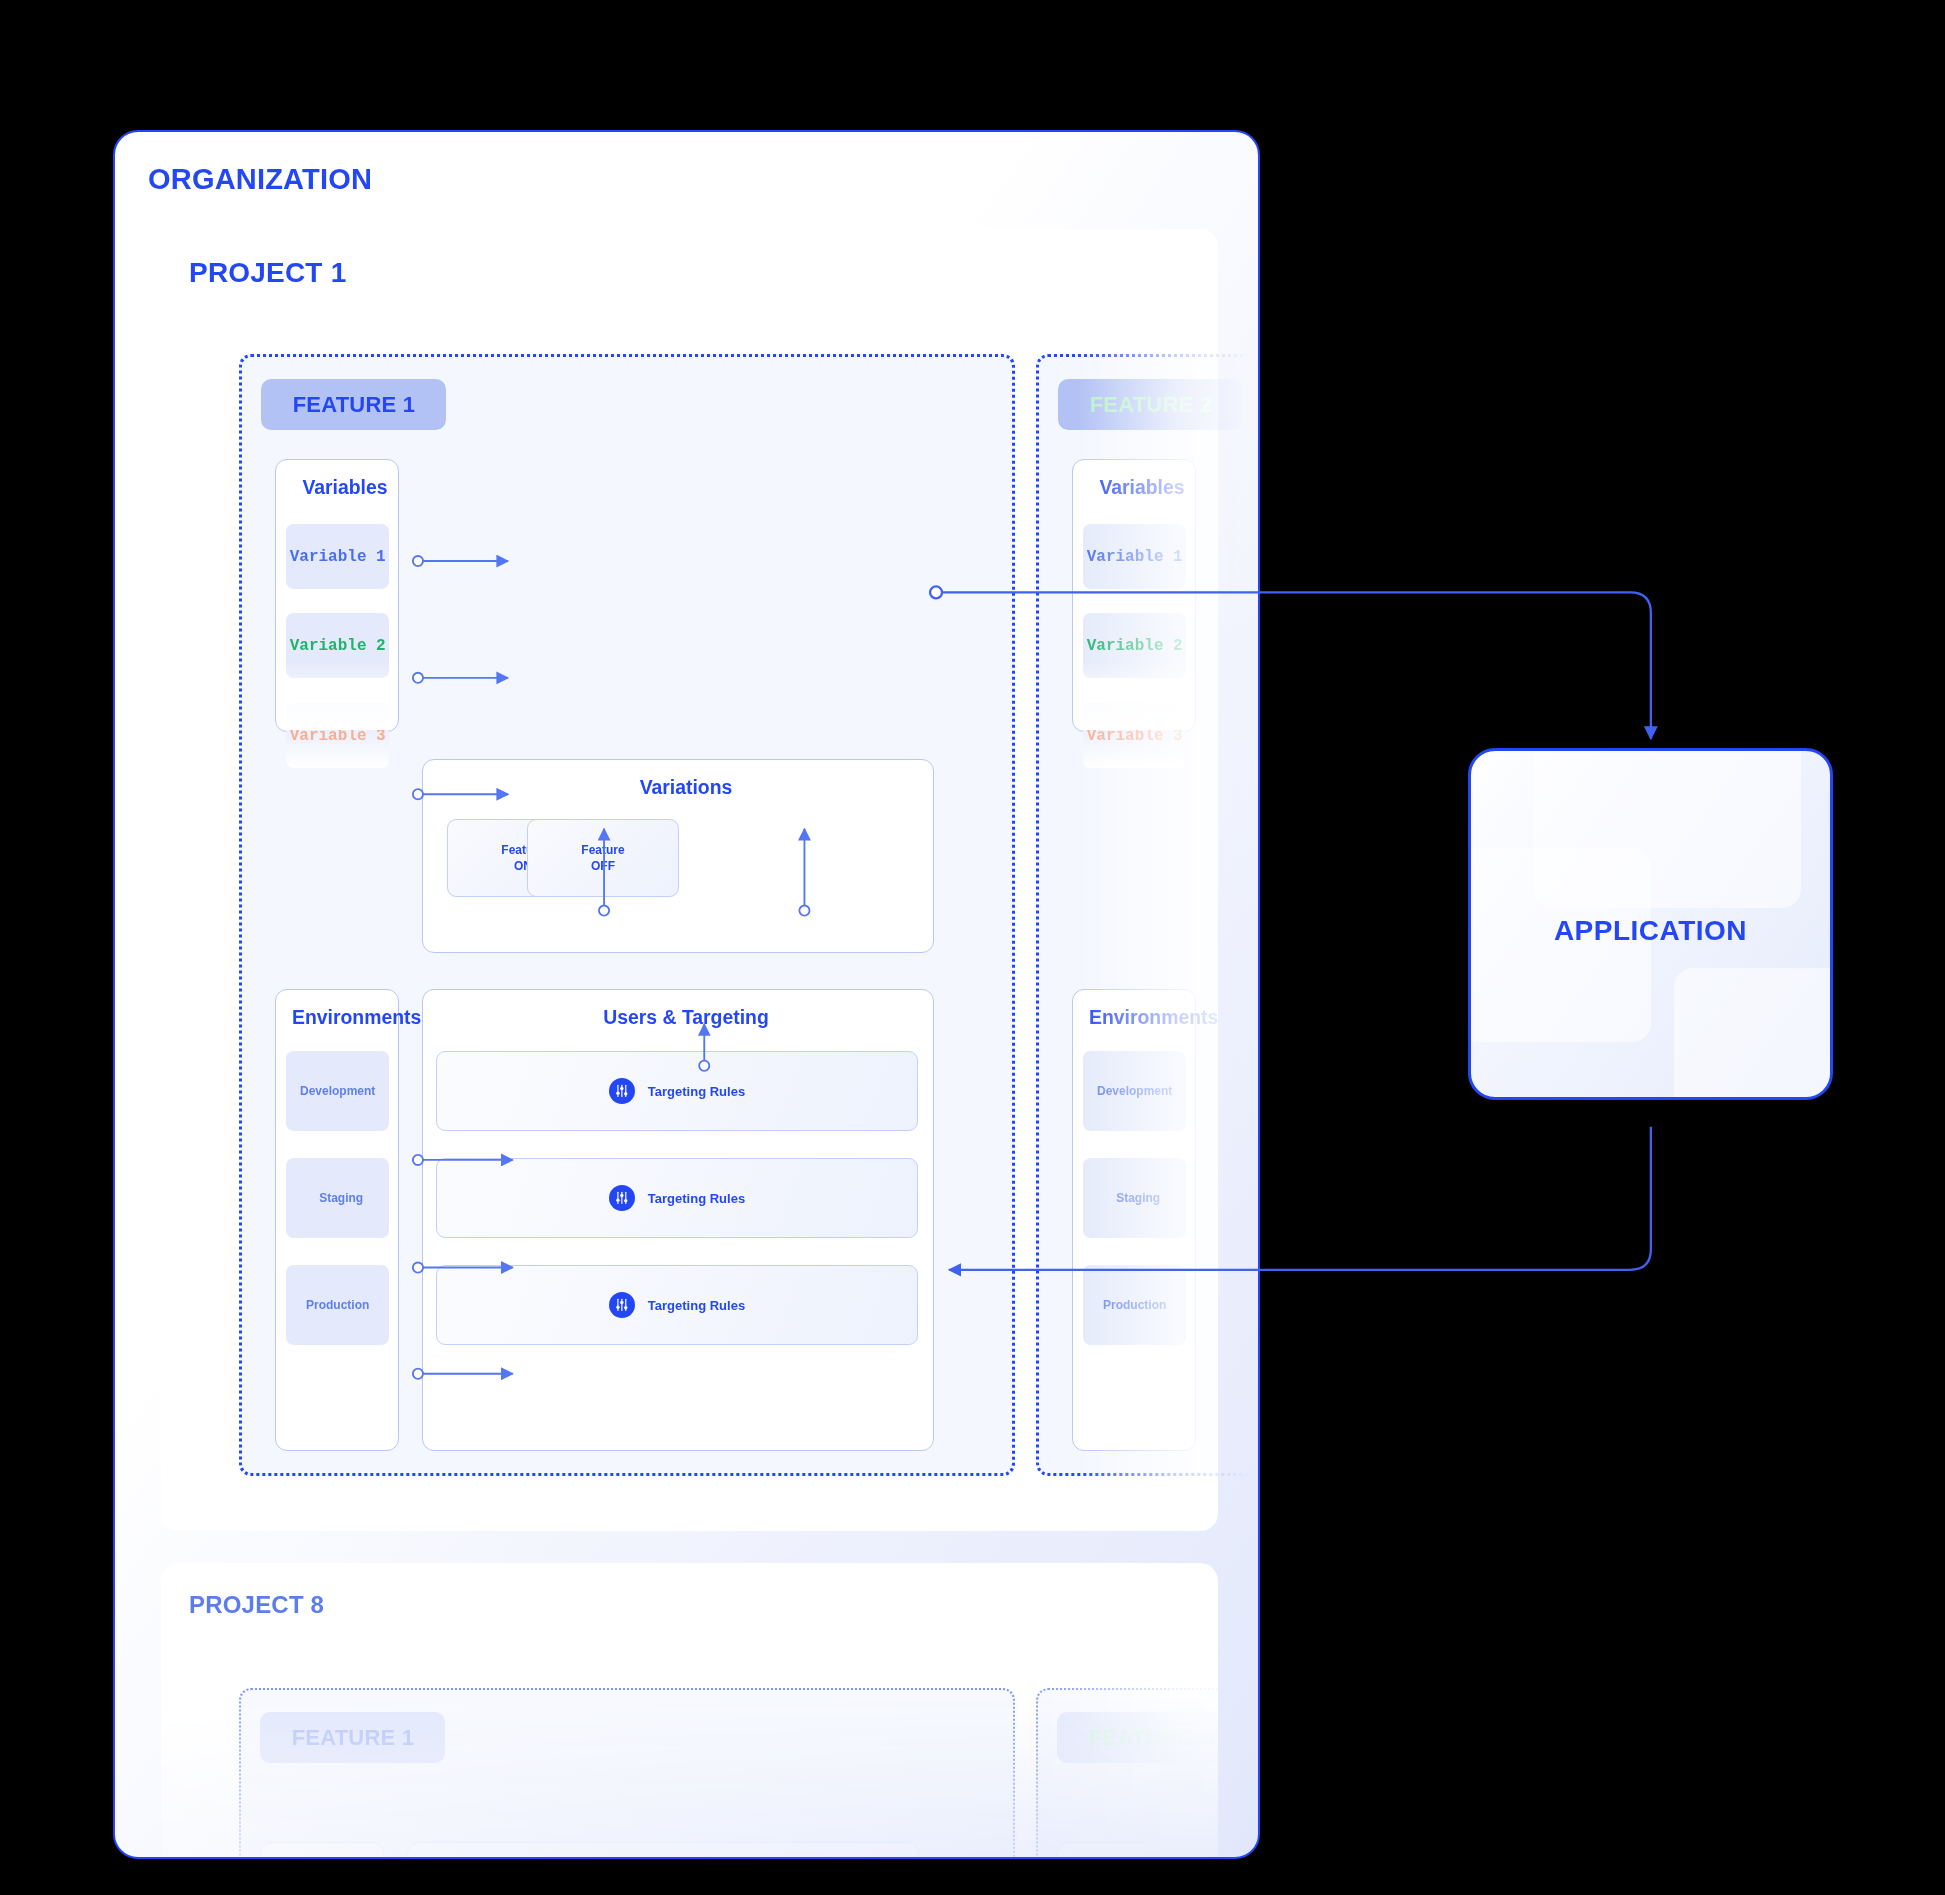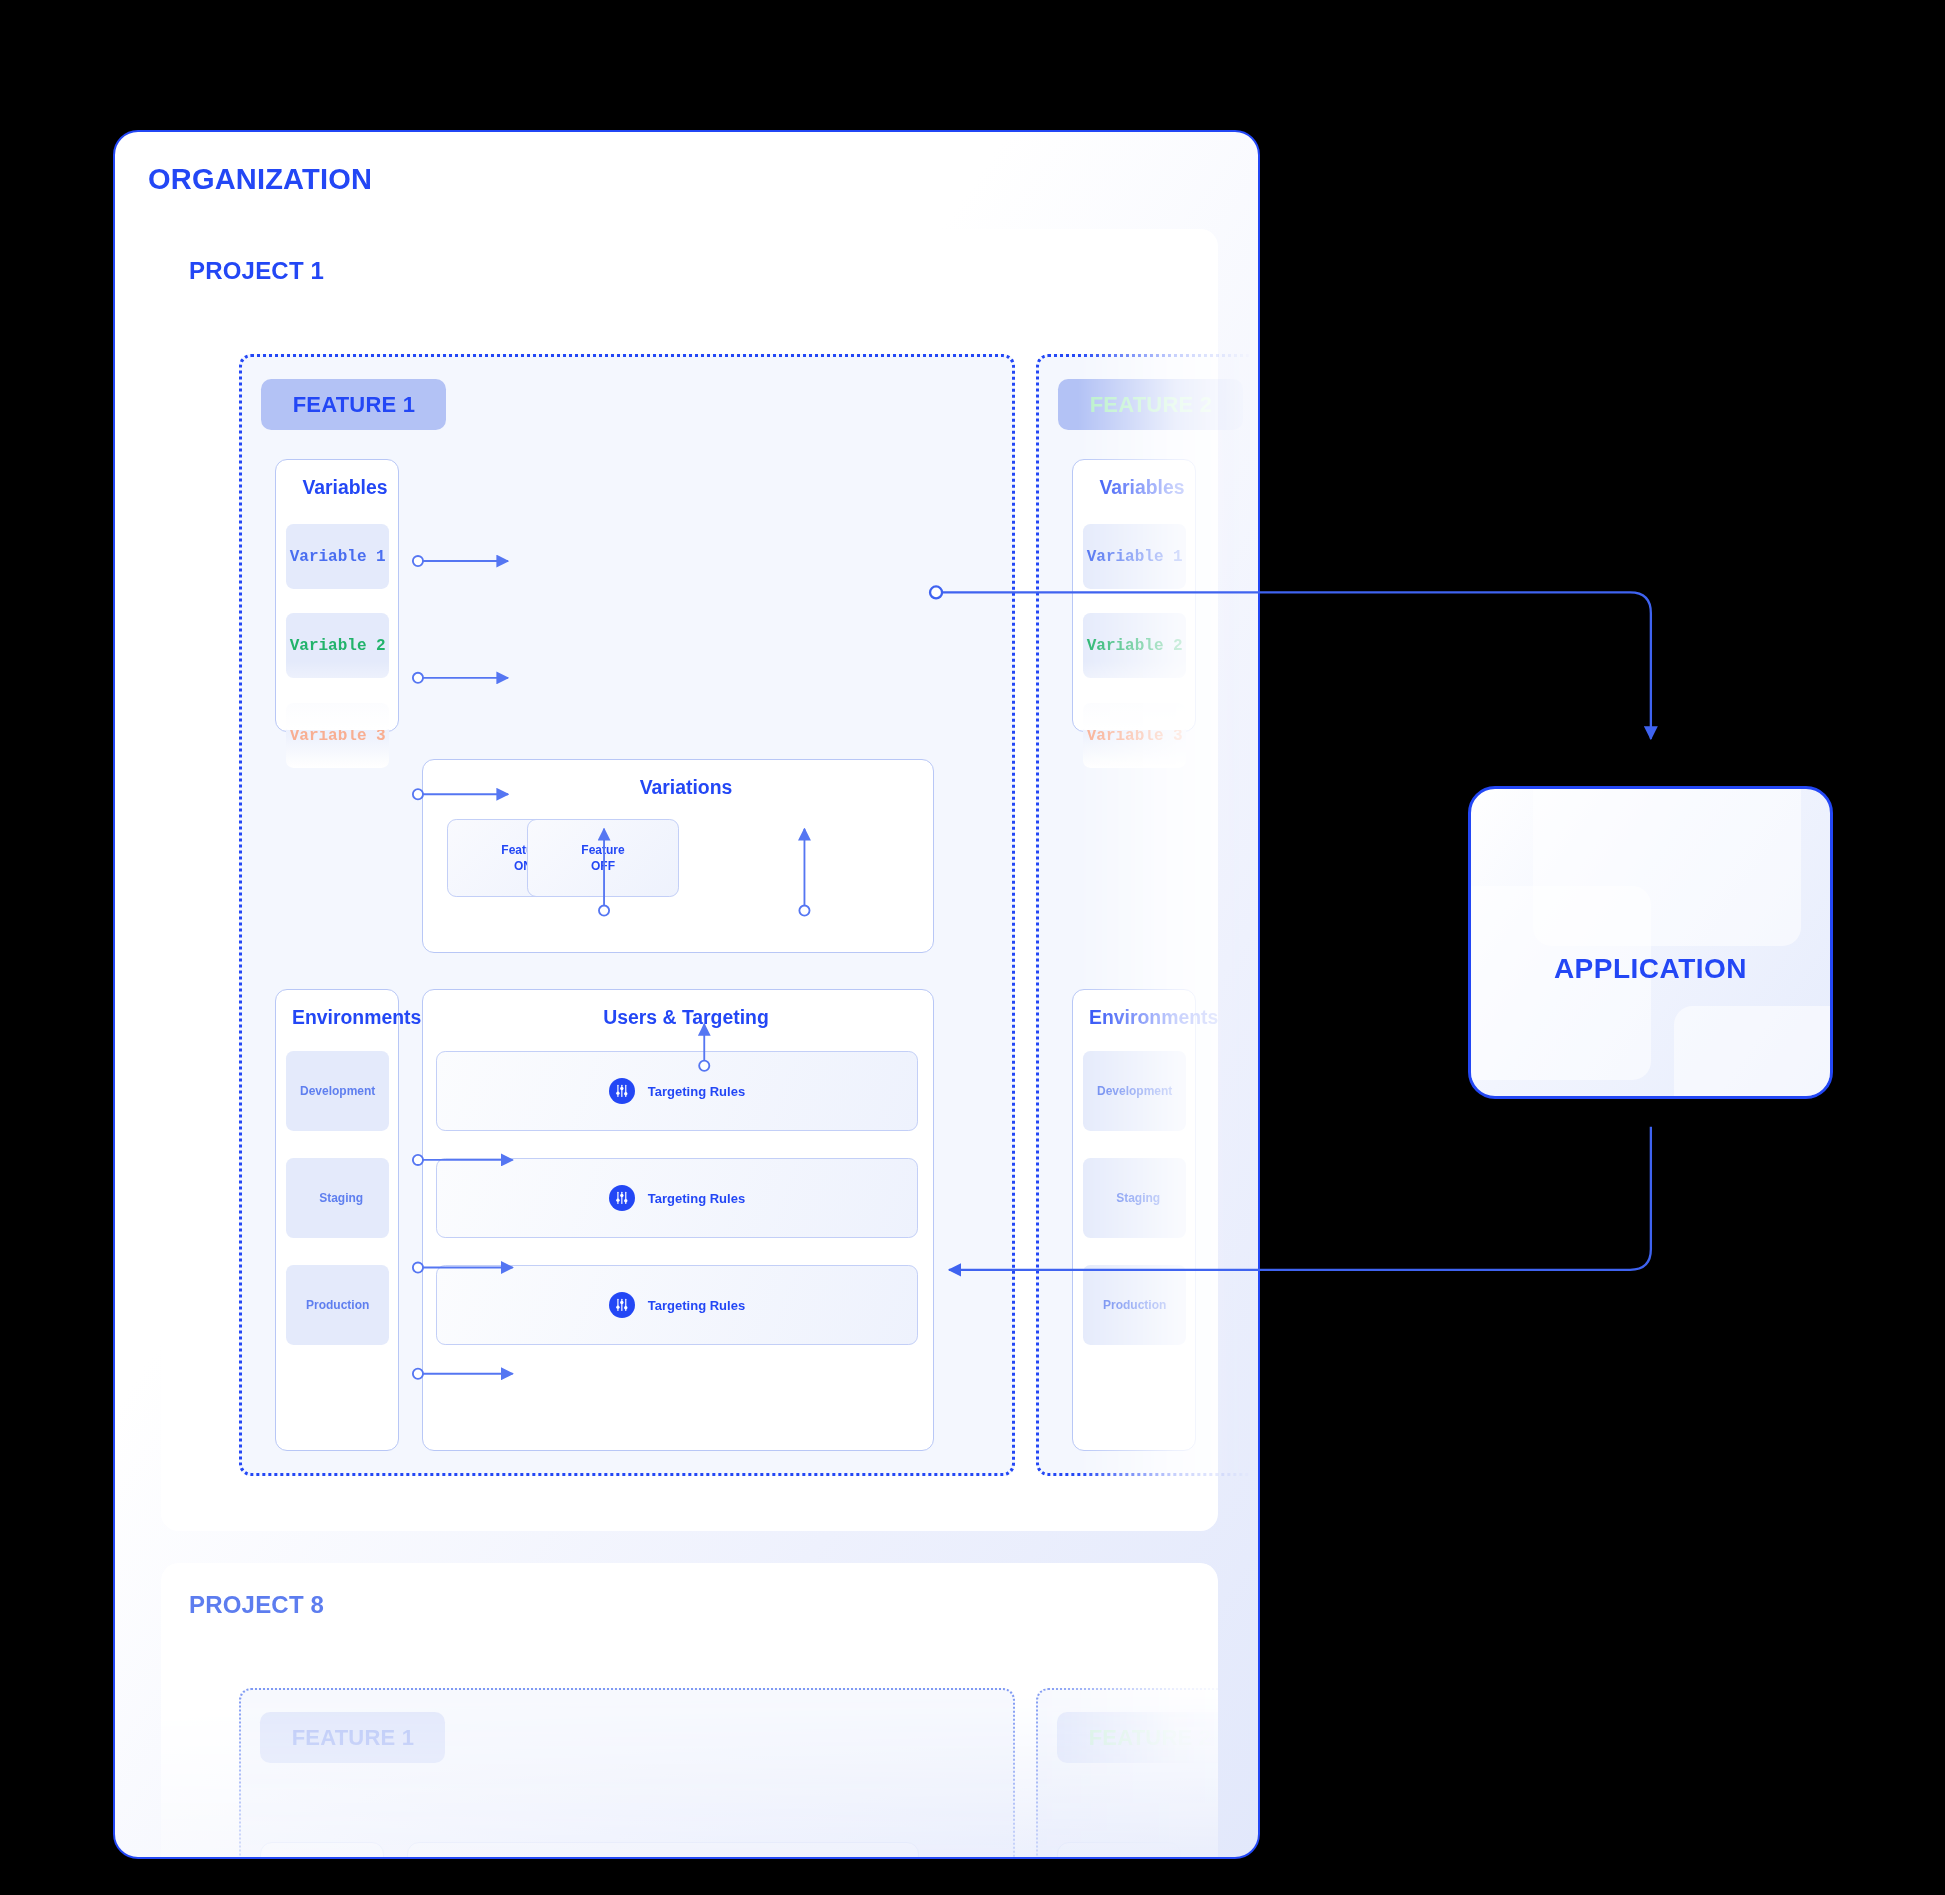--- a/index.html
+++ b/index.html
@@ -45,21 +45,21 @@
     width: 1057px;
     height: 1302px;
     background: #ffffff;
     border-radius: 17.5px;
   }
 
   #project1-title {
     position: absolute;
     left: 28px;
     top: 28px;
-    font-size: 24px;
+    font-size: 28px;
     font-weight: bold;
     color: #2347f5;
     letter-spacing: 0.2px;
   }
 
   
   .feature-col {
     position: absolute;
     border: 3.2px dotted #2347f5;
     border-radius: 12px;
@@ -305,26 +305,25 @@
     border-radius: 12px;
     background: #ffffff;
   }
 
   
   #application-box {
     position: absolute;
     left: 1468px;
     top: 748px;
     width: 365px;
-    height: 313px;
+    height: 352px;
     border: 3.2px solid #2347f5;
     border-radius: 27px;
     background: linear-gradient(125deg, #ffffff 0%, #f2f5fe 40%, #e6ecfc 100%);
     overflow: hidden;
-    margin-top: 38px;
   }
   .app-deco {
     position: absolute;
     background: rgba(255,255,255,0.55);
     border-radius: 18.5px;
   }
   #app-deco-1 { left: -51px; top: 97px; width: 231px; height: 194px; }
   #app-deco-2 { left: 62px; top: -55px; width: 268px; height: 212px; }
   #app-deco-3 { left: 203px; top: 217px; width: 240px; height: 212px; }
   #application-title {

